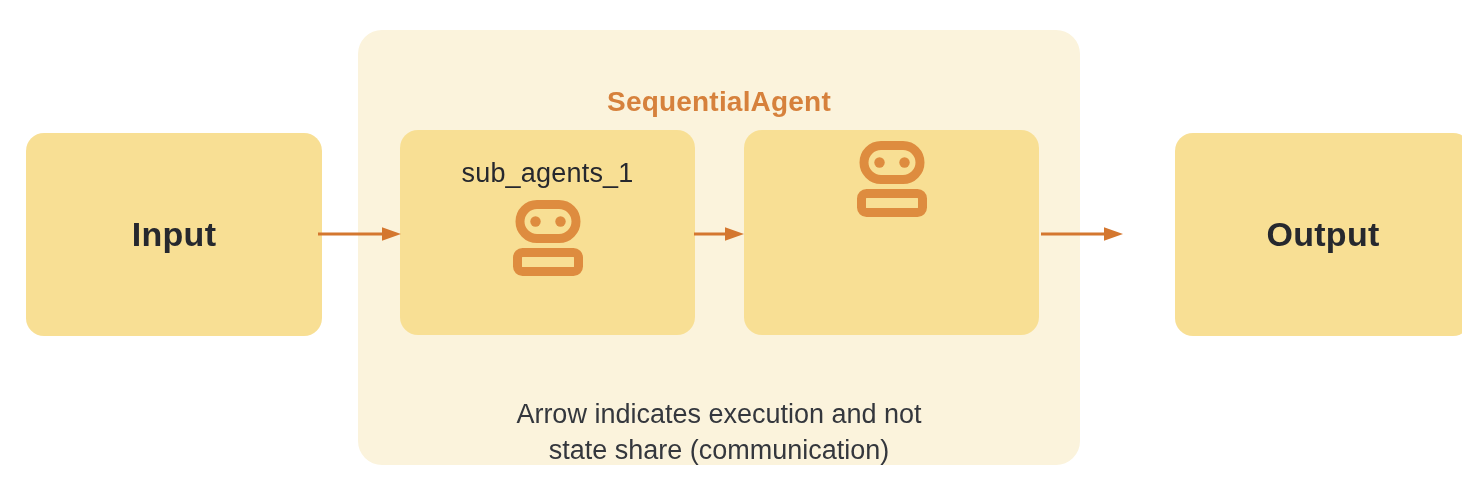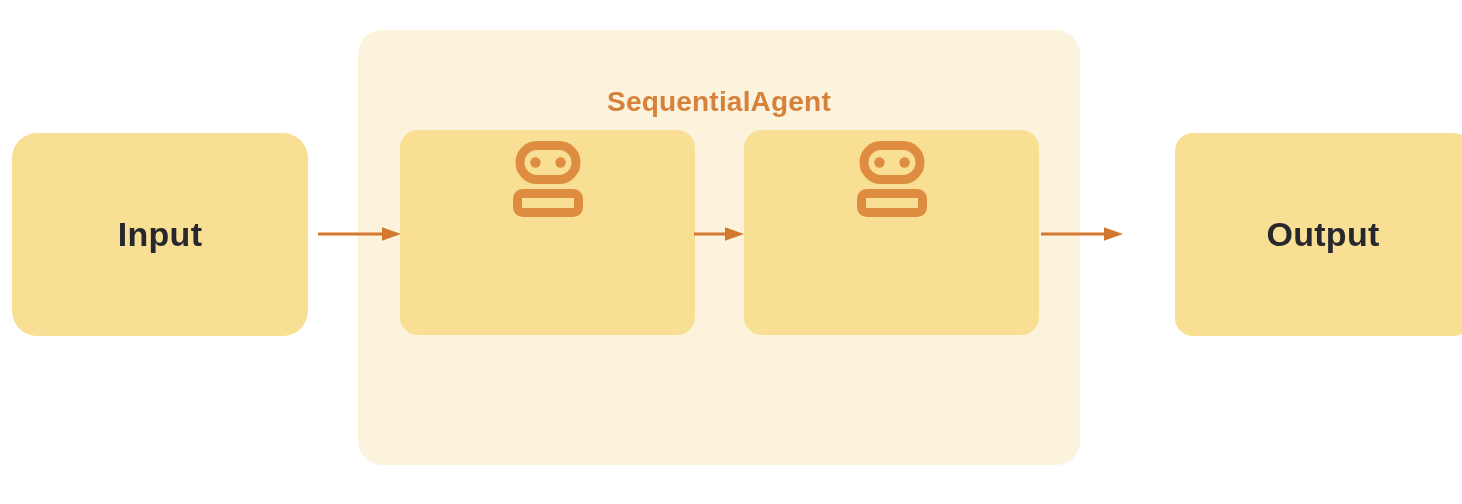--- a/index.html
+++ b/index.html
@@ -34,21 +34,21 @@
     display: flex; align-items: center; justify-content: center;
   }
   .node.io {
     width: 296px; height: 203px; top: 133px;
   }
   .node.io .io-label {
     font-size: 34px; font-weight: 700;
     color: var(--text-dark, #26282E);
     letter-spacing: 0.3px;
   }
-  #input-node  { left: 12px; border-radius: 25px; }
+  #input-node  { left: 26px; }
   #output-node { left: 1175px; }
   .node.agent {
     width: 295px; height: 205px; top: 130px;
     flex-direction: column; justify-content: flex-start;
   }
   #sub-agent-1 { left: 400px; }
   #sub-agent-2 { left: 744px; }
   .agent-label {
     margin-top: 28px;
     font-size: 27px; font-weight: 400;
@@ -80,27 +80,32 @@
   .note span { display: block; }
 </style>
 </head>
 <body>
 
 <div class="canvas">
 
   <div class="panel">
     <div class="panel-title">SequentialAgent</div>
 
+    <div class="note">
+      <span>Arrow indicates execution and not</span>
+      <span>state share (communication)</span>
+    </div>
   </div>
 
   <div class="node io" id="input-node">
     <span class="io-label">Input</span>
   </div>
 
   <div class="node agent" id="sub-agent-1">
+    <span class="agent-label">sub_agents_1</span>
     <span class="robot-icon">
       <svg viewBox="0 0 70 80" fill="none" xmlns="http://www.w3.org/2000/svg">
         <rect x="7" y="4.5" width="56" height="34" rx="17" stroke="currentColor" stroke-width="9"></rect>
         <circle cx="22.5" cy="21.5" r="5.2" fill="currentColor"></circle>
         <circle cx="47.5" cy="21.5" r="5.2" fill="currentColor"></circle>
         <rect x="4.5" y="52.5" width="61" height="19" rx="5" stroke="currentColor" stroke-width="9"></rect>
       </svg>
     </span>
   </div>
 

